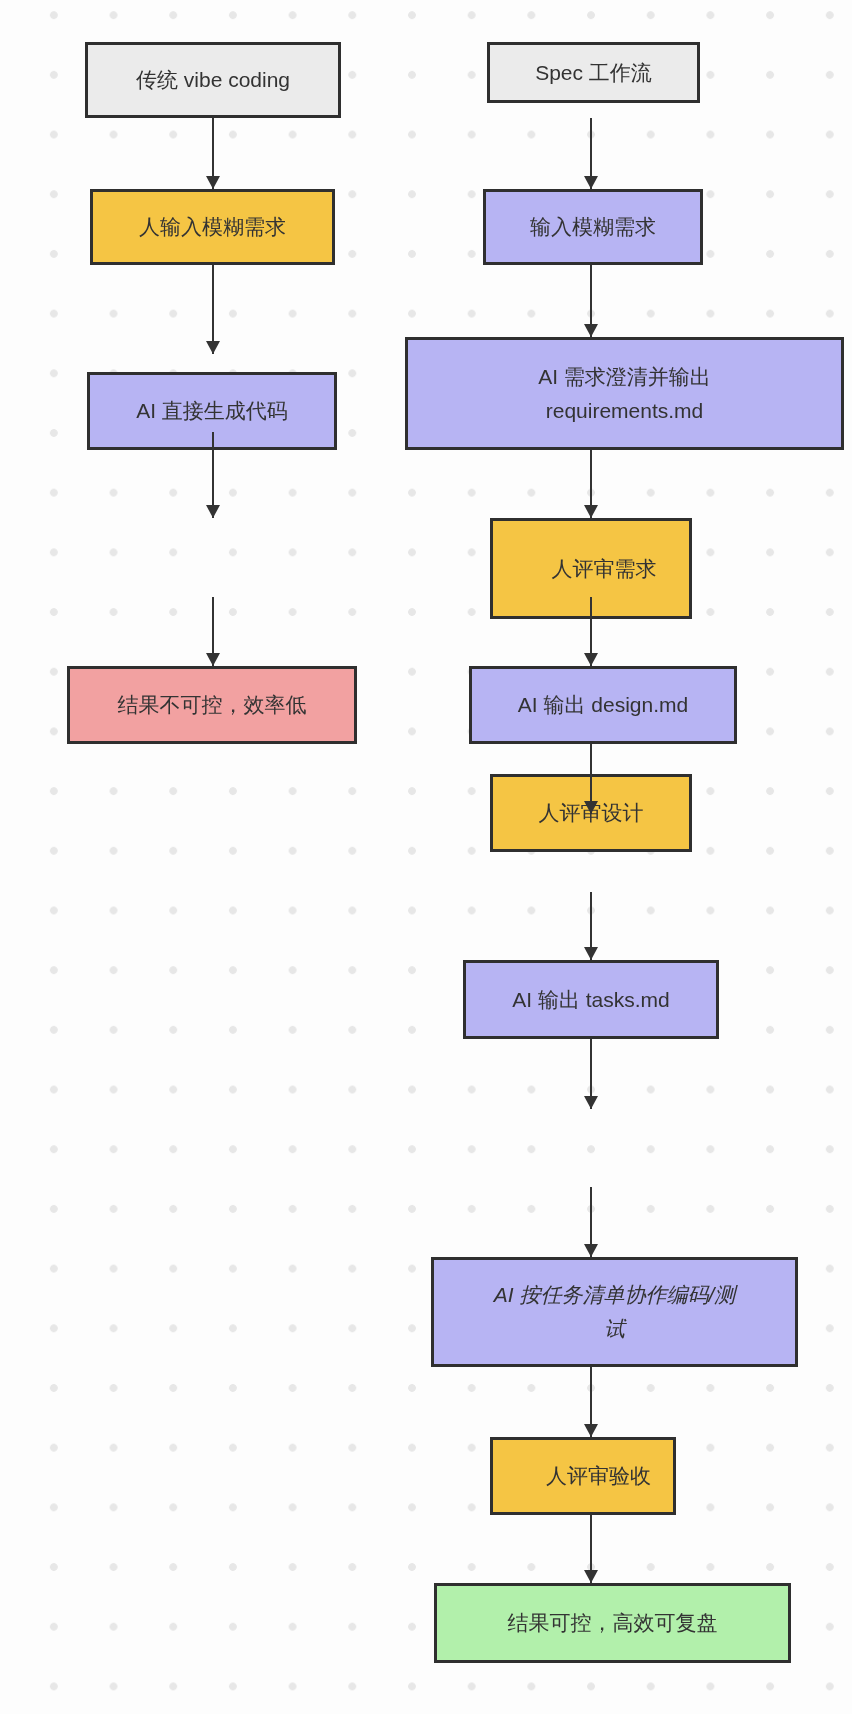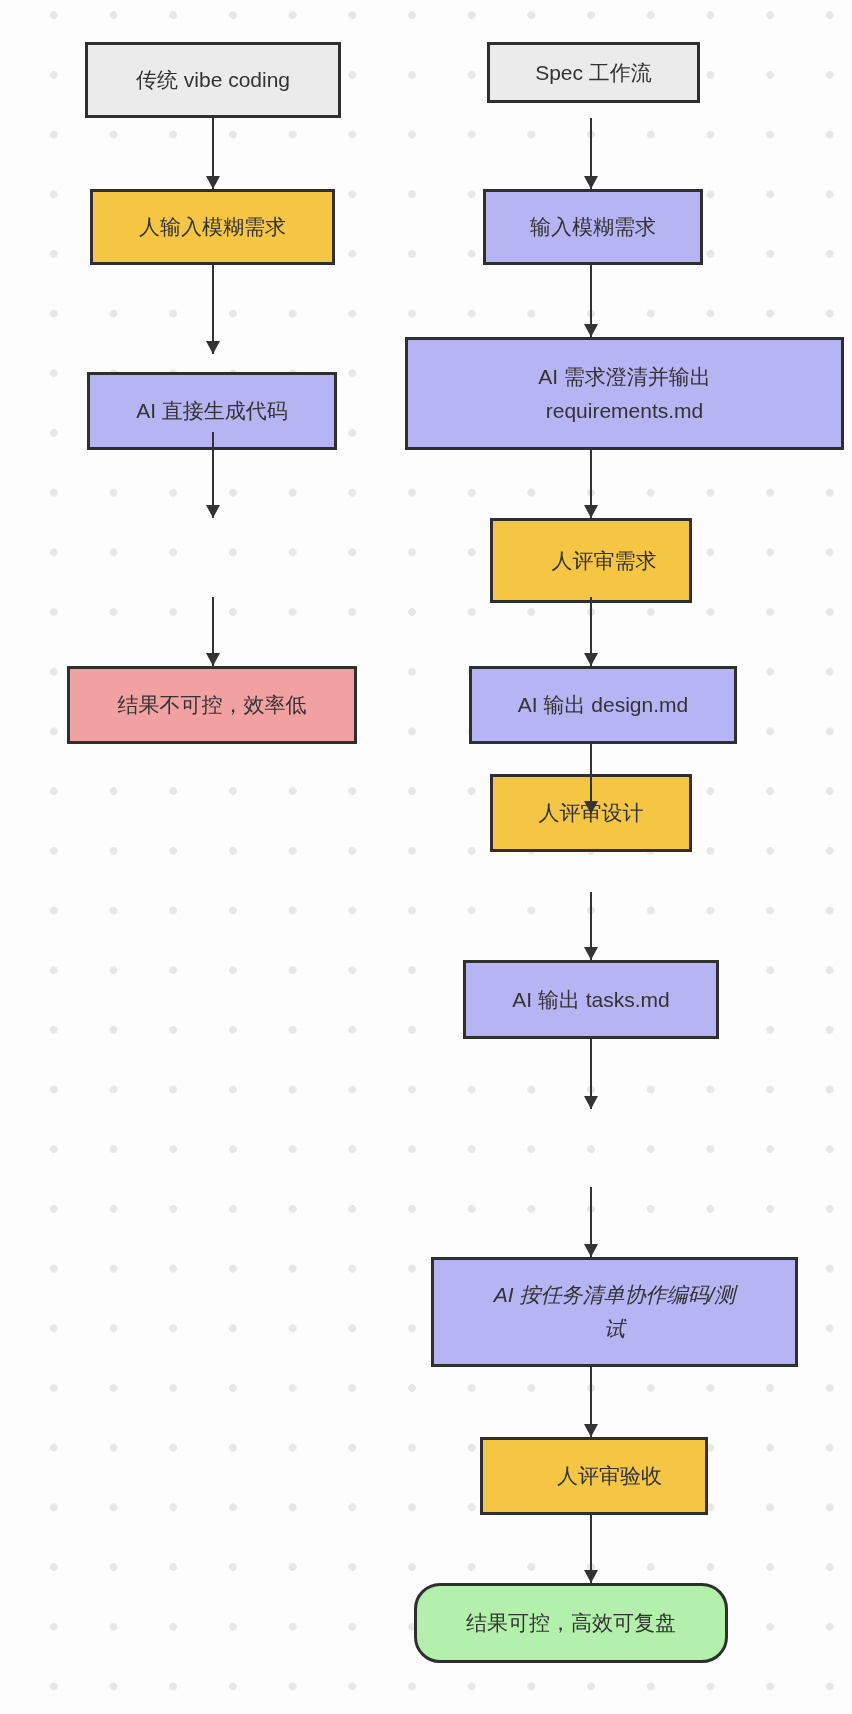--- a/index.html
+++ b/index.html
@@ -60,28 +60,28 @@
 
   <div class="node gray" style="left:85px;  top:42px;   width:256px; height:76px;text-align:center;">传统 vibe coding</div>
   <div class="node yellow" style="left:90px;  top:189px;  width:245px; height:76px;">人输入模糊需求</div>
   <div class="node purple" style="left:87px;  top:354px;  width:250px; height:78px;margin-top:18px;">AI 直接生成代码</div>
   <div class="node red" style="left:67px;  top:666px;  width:290px; height:78px;">结果不可控，效率低</div>
 
   <div class="node gray" style="left:487px; top:42px;   width:213px; height:61px;">Spec 工作流</div>
   <div class="node purple" style="left:483px; top:189px;  width:220px; height:76px;">输入模糊需求</div>
   <div class="node purple" style="left:405px; top:337px;  width:439px; height:113px;">AI 需求澄清并输出
 requirements.md</div>
-  <div class="node yellow" style="left:490px; top:518px;  width:202px; height:85px;padding-left:36px;">人评审需求</div>
+  <div class="node yellow" style="left:490px; top:518px;  width:202px; height:101px;padding-left:36px;">人评审需求</div>
   <div class="node purple" style="left:457px; top:666px;  width:268px; height:78px;margin-left:12px;">AI 输出 design.md</div>
   <div class="node yellow" style="left:490px; top:774px;  width:202px; height:78px;">人评审设计</div>
   <div class="node purple" style="left:463px; top:960px;  width:256px; height:79px;">AI 输出 tasks.md</div>
   <div class="node purple" style="left:431px; top:1257px; width:367px; height:110px;font-style:italic;">AI 按任务清单协作编码/测
 试</div>
-  <div class="node yellow" style="left:480px; top:1437px; width:228px; height:78px;padding-left:41px;">人评审验收</div>
-  <div class="node green" style="left:414px; top:1583px; width:314px; height:80px;border-radius:26px;">结果可控，高效可复盘</div>
+  <div class="node yellow" style="left:490px; top:1437px; width:186px; height:78px;padding-left:41px;">人评审验收</div>
+  <div class="node green" style="left:434px; top:1583px; width:357px; height:80px;">结果可控，高效可复盘</div>
 
   <div class="arrow" style="left:212px; top:118px;  height:71px;"></div>
   <div class="arrow" style="left:212px; top:265px;  height:89px;"></div>
   <div class="arrow" style="left:212px; top:432px;  height:86px;"></div>
   <div class="arrow" style="left:212px; top:597px;  height:69px;"></div>
 
   <div class="arrow" style="left:590px; top:118px;  height:71px;"></div>
   <div class="arrow" style="left:590px; top:265px;  height:72px;"></div>
   <div class="arrow" style="left:590px; top:450px;  height:68px;"></div>
   <div class="arrow" style="left:590px; top:597px;  height:69px;"></div>

